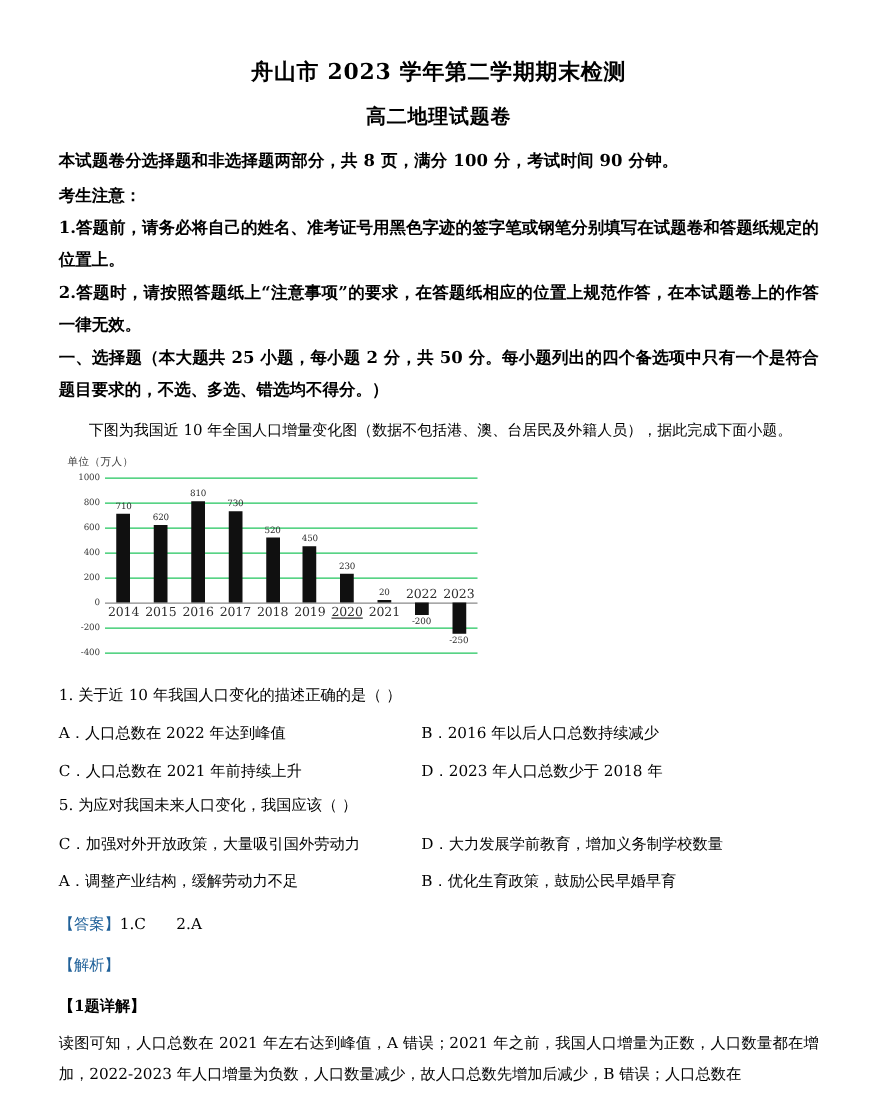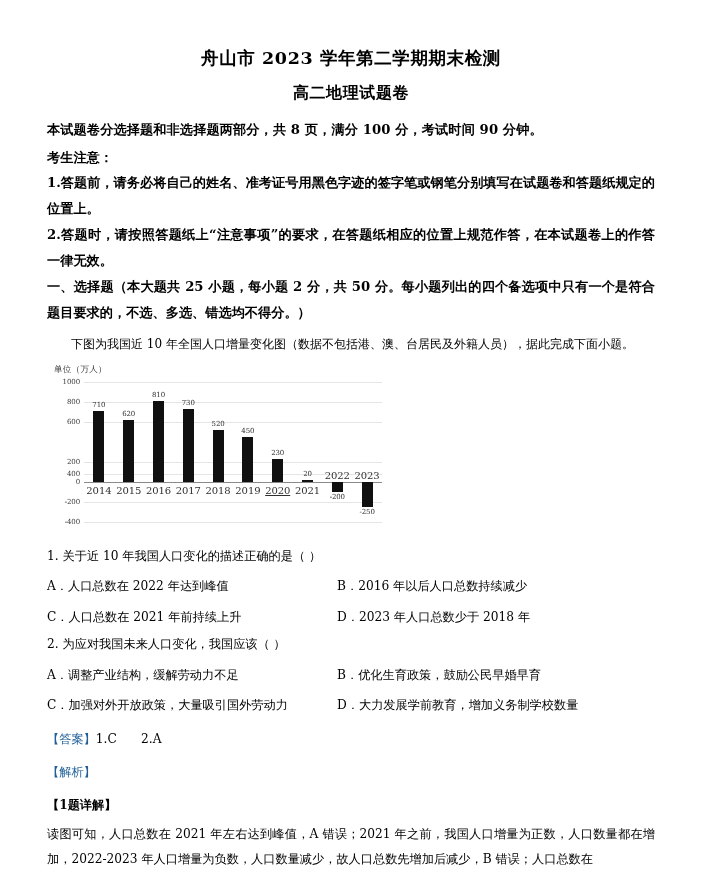--- a/index.html
+++ b/index.html
@@ -142,21 +142,21 @@
     left: 32px;
     top: 18px;
     width: 298px;
     height: 140px;
   }
   .gridline {
     position: absolute;
     left: 0;
     width: 298px;
     height: 1px;
-    background: #e5e5e5;
+    background: #22c55e;
   }
   .gridline.zero {
     background: #8a8a8a;
     height: 1.3px;
   }
   .ytick {
     position: absolute;
     right: 100%;
     margin-right: 4px;
     transform: translateY(-50%);
@@ -211,21 +211,21 @@
       <div class="plot" id="plot">
           <div class="gridline" style="top: 0px;">
             <span class="ytick">1000</span>
           </div>
           <div class="gridline" style="top: 20px;">
             <span class="ytick">800</span>
           </div>
           <div class="gridline" style="top: 40px;">
             <span class="ytick">600</span>
           </div>
-          <div class="gridline" style="top: 60px; margin-top: 32px;">
+          <div class="gridline" style="top: 60px;">
             <span class="ytick">400</span>
           </div>
           <div class="gridline" style="top: 80px;">
             <span class="ytick">200</span>
           </div>
           <div class="gridline zero" style="top: 100px;">
             <span class="ytick">0</span>
           </div>
           <div class="gridline" style="top: 120px;">
             <span class="ytick">-200</span>
@@ -269,29 +269,29 @@
     <div class="qtext">1. 关于近 10 年我国人口变化的描述正确的是（    ）</div>
     <div class="opt-row">
       <div class="opt-a">A．人口总数在 2022 年达到峰值</div>
       <div class="opt-b">B．2016 年以后人口总数持续减少</div>
     </div>
     <div class="opt-row">
       <div class="opt-a">C．人口总数在 2021 年前持续上升</div>
       <div class="opt-b">D．2023 年人口总数少于 2018 年</div>
     </div>
 
-    <div class="qtext">2. 为应对我国未来人口变化，我国应该（    ）</div>
+    <div class="qtext">5. 为应对我国未来人口变化，我国应该（    ）</div>
+    <div class="opt-row">
+      <div class="opt-a">C．加强对外开放政策，大量吸引国外劳动力</div>
+      <div class="opt-b">D．大力发展学前教育，增加义务制学校数量</div>
+    </div>
     <div class="opt-row">
       <div class="opt-a">A．调整产业结构，缓解劳动力不足</div>
       <div class="opt-b">B．优化生育政策，鼓励公民早婚早育</div>
     </div>
-    <div class="opt-row">
-      <div class="opt-a">C．加强对外开放政策，大量吸引国外劳动力</div>
-      <div class="opt-b">D．大力发展学前教育，增加义务制学校数量</div>
-    </div>
 
     <div class="ans-line">
       <span class="tagblue">【答案】</span><span>1.C　　2.A</span>
     </div>
     <div class="ans-line">
       <span class="tagblue">【解析】</span>
     </div>
     <div class="detail-head">【1题详解】</div>
     <div class="para">读图可知，人口总数在 2021 年左右达到峰值，A 错误；2021 年之前，我国人口增量为正数，人口数量都在增加，2022-2023 年人口增量为负数，人口数量减少，故人口总数先增加后减少，B 错误；人口总数在</div>
 

